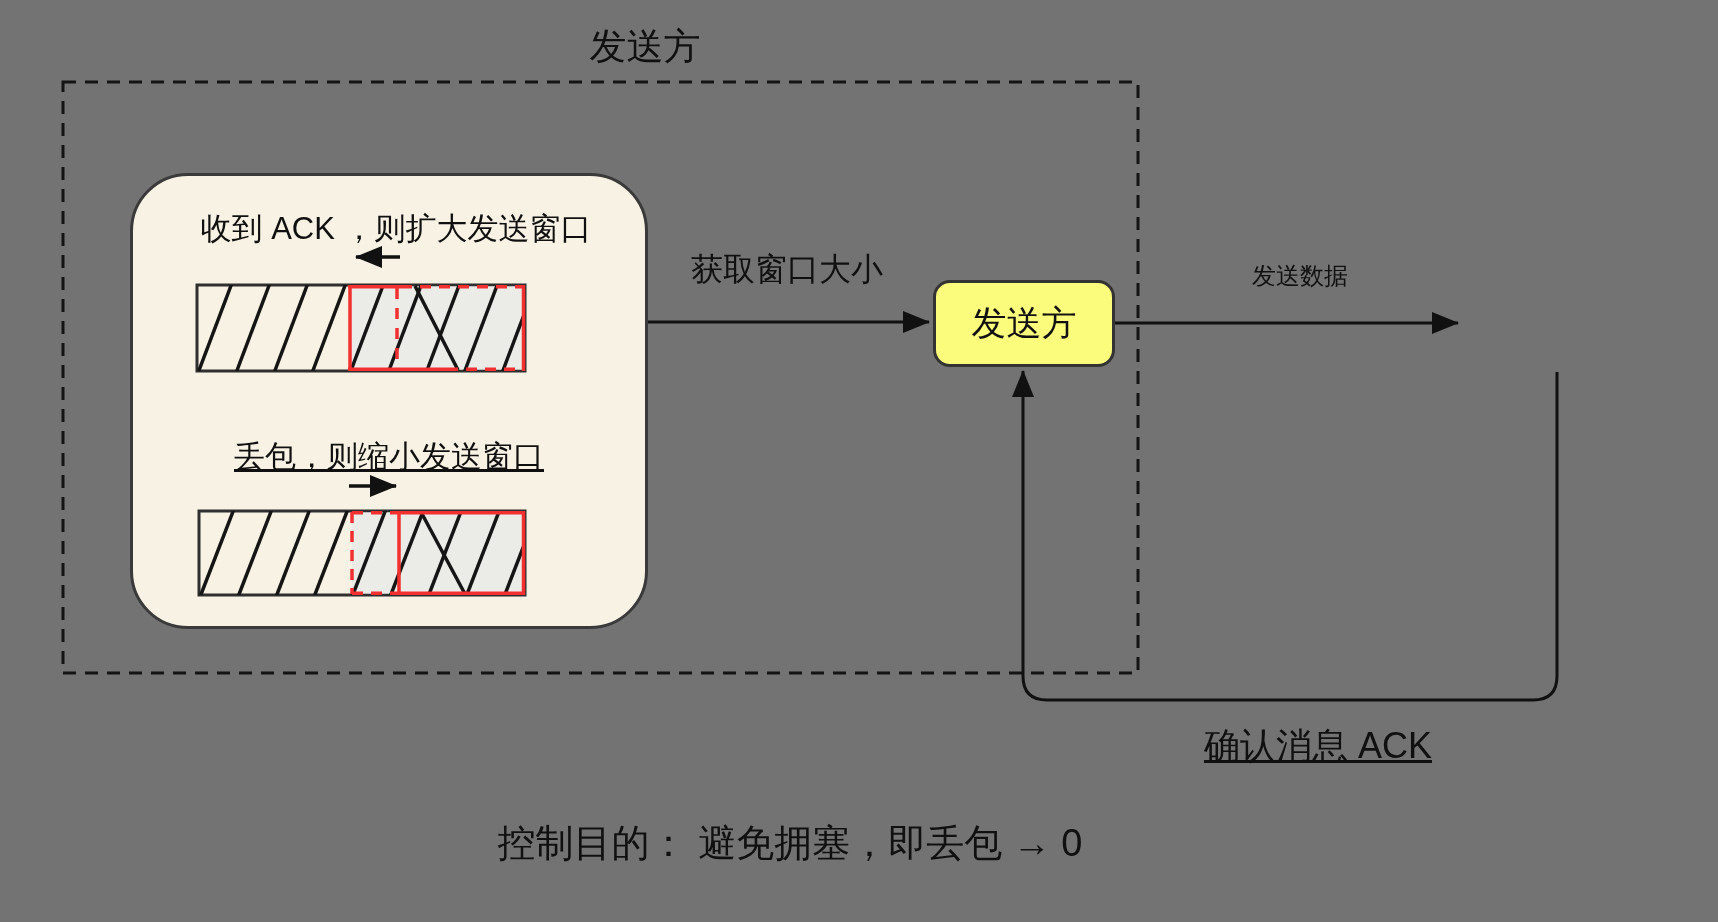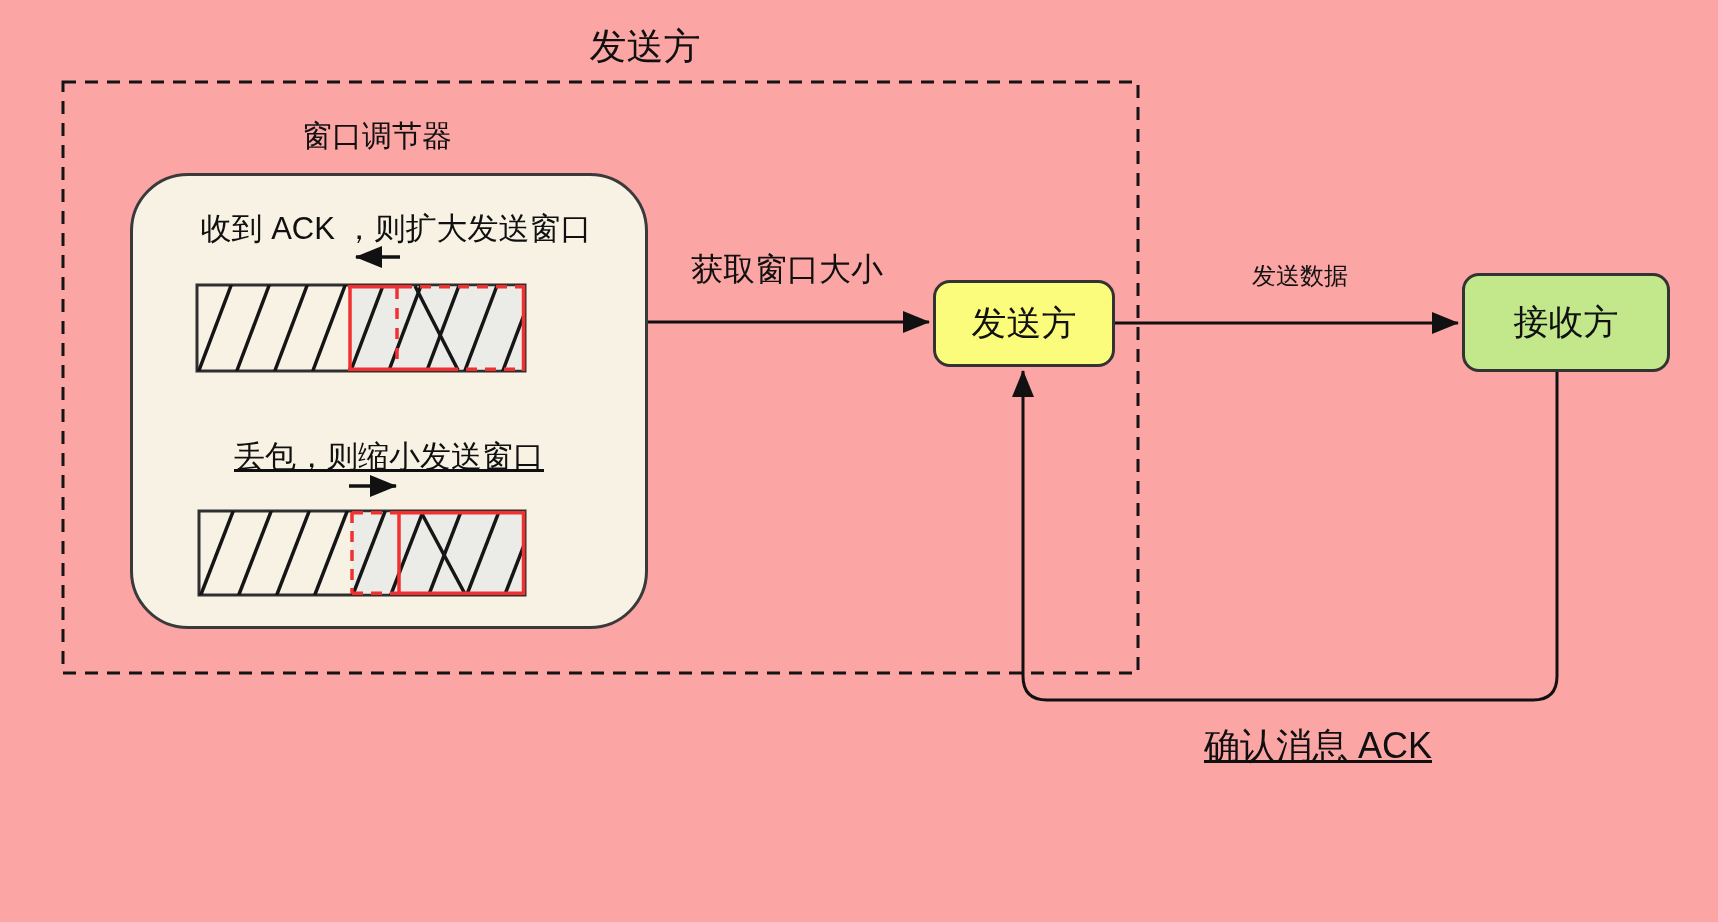--- a/index.html
+++ b/index.html
@@ -1,17 +1,17 @@
 <!DOCTYPE html>
 <html><head>
 <meta charset="utf-8">
 <style>
   html,body{margin:0;padding:0;background:#ffffff;}
   #canvas{
-    position:relative;width:1718px;height:922px;background:#fca5a5;
+    position:relative;width:1718px;height:922px;background:#737373;
     font-family:"Liberation Sans","DejaVu Sans",sans-serif;color:#111;overflow:hidden;
   }
   .abs{position:absolute;}
   .lbl{position:absolute;text-align:center;color:#101010;font-weight:500;white-space:nowrap;z-index:2;}
   .title-top{left:495px;top:22px;width:300px;font-size:37px;}
   .adjuster-label{left:227px;top:116px;width:300px;font-size:30px;}
   .adjuster-box{
     left:130px;top:173px;width:518px;height:456px;box-sizing:border-box;
     background:#f7f2e4;border:3px solid #3a3a3a;border-radius:58px;z-index:1;
   }
@@ -30,21 +30,20 @@
   .bottom-caption{left:440px;top:818px;width:700px;font-size:38px;}
   #edge-layer{position:absolute;left:0;top:0;z-index:5;pointer-events:none;}
 </style>
 </head>
 <body>
 
 <div id="canvas">
 
   <div class="lbl title-top">发送方</div>
 
-  <div class="lbl adjuster-label">窗口调节器</div>
 
   <div class="abs adjuster-box">
     <div class="lbl ack-caption">收到 ACK ，则扩大发送窗口</div>
     <div class="lbl loss-caption">丢包，则缩小发送窗口</div>
   </div>
 
   <svg class="bar-svg" style="left:195px;top:283px;" width="332" height="90" viewBox="0 0 332 90">
     <defs>
       <pattern id="h1" patternUnits="userSpaceOnUse" width="38" height="90">
         <line x1="3" y1="90" x2="37" y2="0" stroke="#151515" stroke-width="3.5"></line>
@@ -80,28 +79,26 @@
       <line x1="155" y1="3.75" x2="202" y2="3.75" stroke-dasharray="11 8"></line>
       <line x1="155" y1="84.25" x2="202" y2="84.25" stroke-dasharray="11 8"></line>
     </g>
     <rect x="202" y="3.75" width="124.5" height="80.5" fill="none" stroke="#f23030" stroke-width="3.5"></rect>
   </svg>
 
   <div class="node node-sender">
     <span>发送方</span>
   </div>
 
-  <div class="node node-receiver">
-    <span>接收方</span>
-  </div>
 
   <div class="lbl edge-get-window">获取窗口大小</div>
   <div class="lbl edge-send-data">发送数据</div>
   <div class="lbl edge-ack">确认消息 ACK</div>
 
+  <div class="lbl bottom-caption">控制目的： 避免拥塞，即丢包 → 0</div>
 
   <svg id="edge-layer" width="1718" height="922" viewBox="0 0 1718 922">
     <defs>
       <marker id="ah" markerUnits="userSpaceOnUse" markerWidth="28" markerHeight="22" refX="26" refY="11" orient="auto">
         <path d="M0,0 L27,11 L0,22 Z" fill="#111"></path>
       </marker>
     </defs>
 
     <rect x="63" y="82" width="1075" height="591" fill="none" stroke="#141414" stroke-width="3" stroke-dasharray="13 9"></rect>
 

